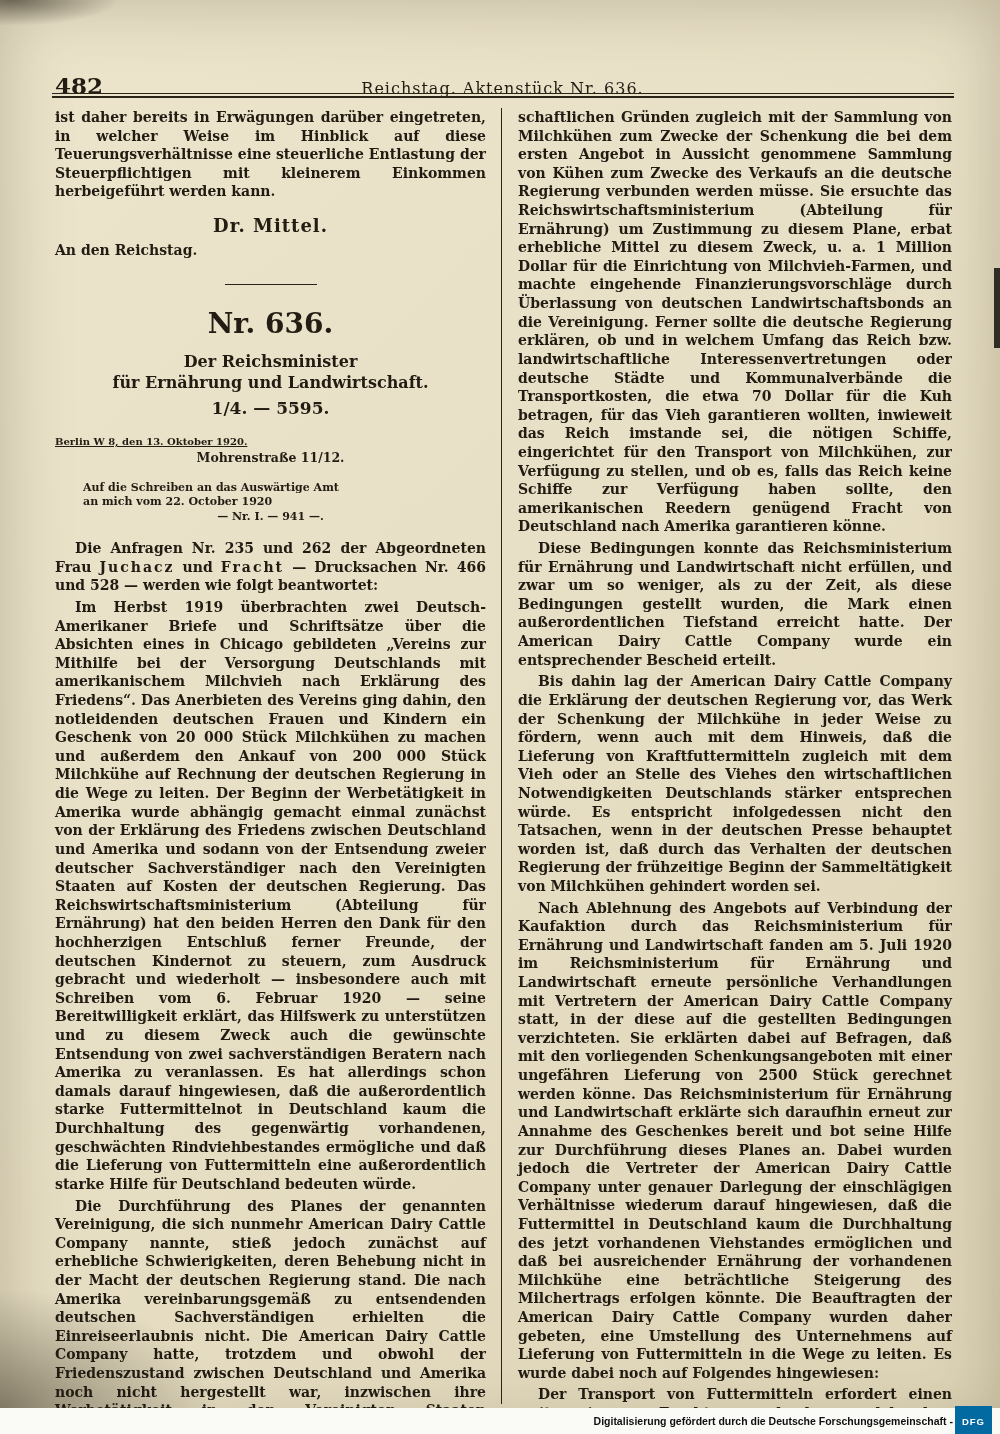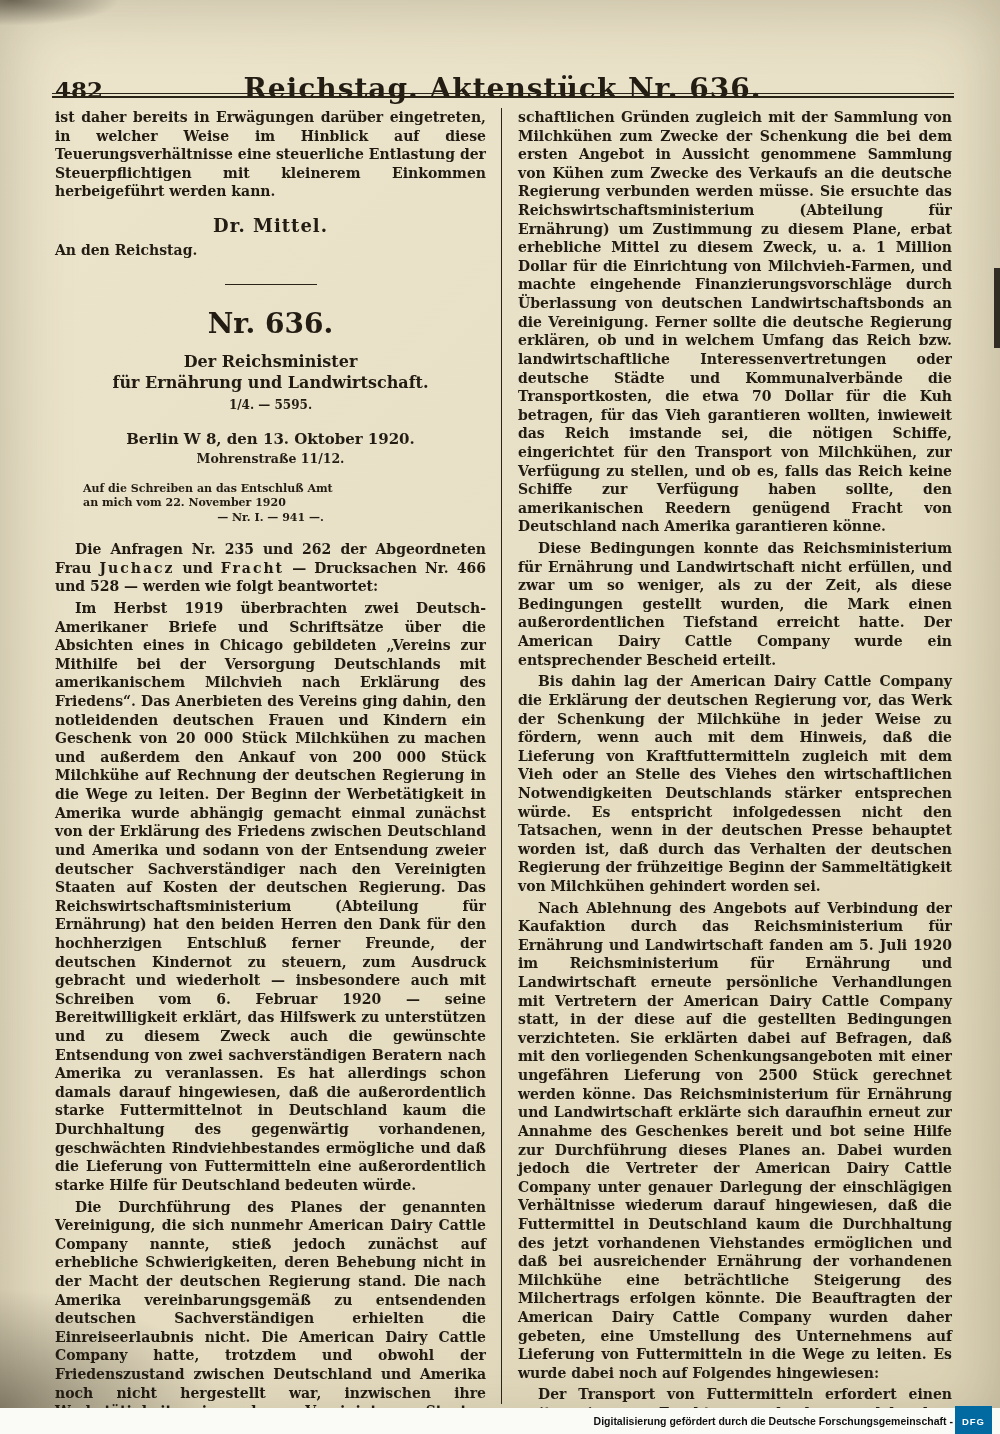--- a/index.html
+++ b/index.html
@@ -13,41 +13,41 @@
   }
   
   .smudge-top { position:absolute; top:0; left:0; width:120px; height:26px;
     background:radial-gradient(ellipse at 10% 0%, rgba(30,25,15,.55), transparent 70%); }
   .edge-right { position:absolute; right:0; top:268px; width:6px; height:80px; background:#15120c; opacity:.85; }
   .shade-bottom-left { position:absolute; left:0; bottom:26px; width:220px; height:120px;
     background:radial-gradient(ellipse at 0% 100%, rgba(40,32,18,.45), transparent 70%); }
 
   .header-row { position:absolute; top:72px; left:55px; right:50px; display:flex; align-items:baseline; }
   .page-number { font-size:23px; font-weight:bold; width:90px; }
-  .header-title { flex:1; text-align:center; font-size:28px; font-weight:bold; letter-spacing:1px; }
+  .header-title { flex:1; text-align:center; font-size:16px; font-weight:normal; letter-spacing:1px; }
   .header-spacer { width:90px; }
   .header-rule { position:absolute; top:93px; left:52px; right:46px; height:5px;
     border-top:1px solid #2a2418; border-bottom:2px solid #2a2418; }
 
   .columns { position:absolute; top:108px; left:55px; right:48px; bottom:30px; display:flex; }
   .col-left  { width:446px; padding-right:15px; }
   .col-divider { width:1px; background:#2a2418; }
   .col-right { flex:1; padding-left:16px; }
 
   .para { font-size:14px; line-height:1.33; text-align:justify; font-weight:bold; color:#211b12; }
   .indent { text-indent:20px; }
   .gap-sm { margin-top:3px; }
 
   .sig { text-align:center; font-size:18px; font-weight:bold; letter-spacing:1px; margin:14px 0 6px; }
   .salutation { font-size:14px; font-weight:bold; margin:6px 0 0; }
   .small-rule { width:92px; border-top:1.5px solid #2a2418; margin:26px auto 22px; }
   .nr { text-align:center; font-size:28px; font-weight:bold; margin:6px 0 12px; }
   .minister { text-align:center; font-size:16px; font-weight:bold; line-height:1.3; }
-  .fileref { text-align:center; font-size:12px; font-weight:bold; margin-top:4px; }
-  .placedate { text-align:center; font-size:15px; font-weight:bold; margin-top:18px; }
+  .fileref { text-align:center; font-size:17px; font-weight:bold; margin-top:4px; }
+  .placedate { text-align:left; font-size:10px; font-weight:bold; margin-top:18px;text-decoration:underline; }
   .street { text-align:center; font-size:12.5px; font-weight:bold; margin-top:3px; }
   .refnote { font-size:11px; font-weight:bold; line-height:1.35; margin:16px 0 14px 28px; }
   .refnote .centered { text-align:center; margin-right:28px; }
   .sperr { letter-spacing:2px; }
 
   .footer { position:absolute; left:0; right:0; bottom:0; height:26px; background:#fafaf7;
     display:flex; align-items:center; justify-content:flex-end; gap:2px; padding-right:8px;
     font-family:"Liberation Sans", sans-serif; }
   .footer-text { font-size:10.5px; font-weight:bold; color:#101010; }
   .dfg-logo { background:#0369a1; color:#ffffff; font-size:9.5px; font-weight:bold;
@@ -80,22 +80,22 @@
 
       <div class="nr">Nr. 636.</div>
       <div class="minister">Der Reichsminister</div>
       <div class="minister">für Ernährung und Landwirtschaft.</div>
       <div class="fileref">1/4. — 5595.</div>
 
       <div class="placedate">Berlin W 8, den 13. Oktober 1920.</div>
       <div class="street">Mohrenstraße 11/12.</div>
 
       <div class="refnote">
-        <div>Auf die Schreiben an das Entschluß Amt</div>
-        <div>an mich vom 22. November 1920</div>
+        <div>Auf die Schreiben an das Auswärtige Amt</div>
+        <div>an mich vom 22. October 1920</div>
         <div class="centered">— Nr. I. — 941 —.</div>
       </div>
 
       <p class="para indent"><span>Die </span><span>Anfragen Nr. 235 und 262</span><span> der Abgeordneten Frau </span><span class="sperr">Juchacz</span><span> und </span><span class="sperr">Fracht</span><span> — Drucksachen Nr. 466 und 528 — werden wie folgt beantwortet:</span></p>
 
       <p class="para indent gap-sm">Im Herbst 1919 überbrachten zwei Deutsch-Amerikaner Briefe und Schriftsätze über die Absichten eines in Chicago gebildeten „Vereins zur Mithilfe bei der Versorgung Deutschlands mit amerikanischem Milchvieh nach Erklärung des Friedens“. Das Anerbieten des Vereins ging dahin, den notleidenden deutschen Frauen und Kindern ein Geschenk von 20 000 Stück Milchkühen zu machen und außerdem den Ankauf von 200 000 Stück Milchkühe auf Rechnung der deutschen Regierung in die Wege zu leiten. Der Beginn der Werbetätigkeit in Amerika wurde abhängig gemacht einmal zunächst von der Erklärung des Friedens zwischen Deutschland und Amerika und sodann von der Entsendung zweier deutscher Sachverständiger nach den Vereinigten Staaten auf Kosten der deutschen Regierung. Das Reichswirtschaftsministerium (Abteilung für Ernährung) hat den beiden Herren den Dank für den hochherzigen Entschluß ferner Freunde, der deutschen Kindernot zu steuern, zum Ausdruck gebracht und wiederholt — insbesondere auch mit Schreiben vom 6. Februar 1920 — seine Bereitwilligkeit erklärt, das Hilfswerk zu unterstützen und zu diesem Zweck auch die gewünschte Entsendung von zwei sachverständigen Beratern nach Amerika zu veranlassen. Es hat allerdings schon damals darauf hingewiesen, daß die außerordentlich starke Futtermittelnot in Deutschland kaum die Durchhaltung des gegenwärtig vorhandenen, geschwächten Rindviehbestandes ermögliche und daß die Lieferung von Futtermitteln eine außerordentlich starke Hilfe für Deutschland bedeuten würde.</p>
       <p class="para indent gap-sm">Die Durchführung des Planes der genannten Vereinigung, die sich nunmehr American Dairy Cattle Company nannte, stieß jedoch zunächst auf erhebliche Schwierigkeiten, deren Behebung nicht in der Macht der deutschen Regierung stand. Die nach Amerika vereinbarungsgemäß zu entsendenden deutschen Sachverständigen erhielten die Einreiseerlaubnis nicht. Die American Dairy Cattle Company hatte, trotzdem und obwohl der Friedenszustand zwischen Deutschland und Amerika noch nicht hergestellt war, inzwischen ihre Werbetätigkeit in den Vereinigten Staaten aufgenommen. Mit Schreiben vom 25. März und 16. April 1920 teilte sie jedoch mit, daß aus wirt-</p>
     </div>
 
     <div class="col-divider"></div>

